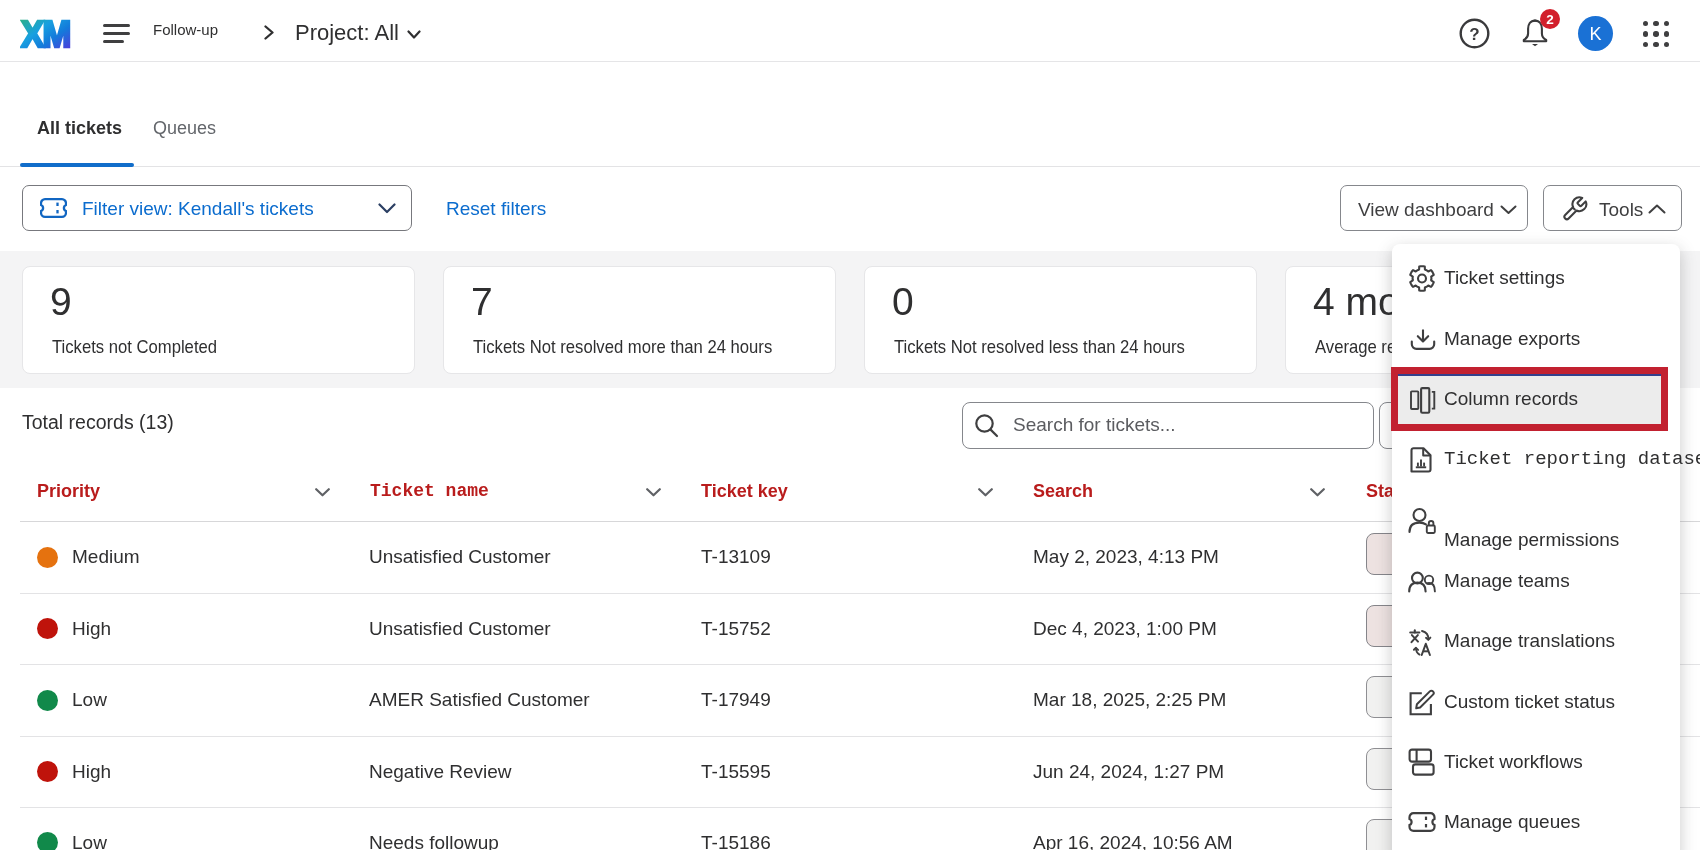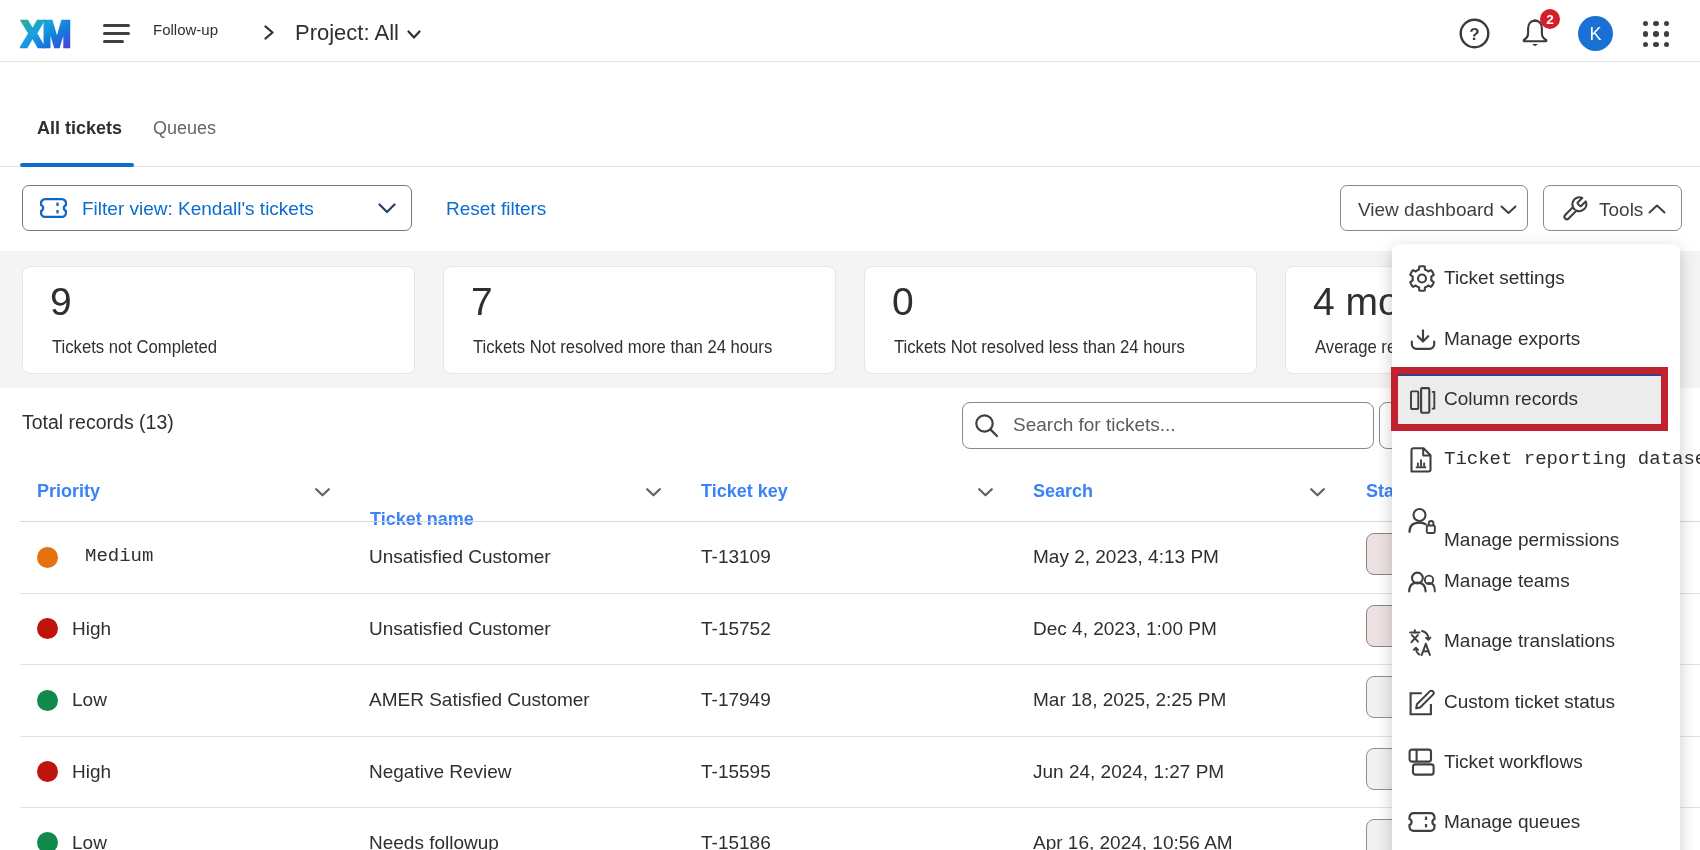--- a/index.html
+++ b/index.html
@@ -2,21 +2,21 @@
 <html><head>
 <meta charset="utf-8">
 <style>
   * { margin:0; padding:0; box-sizing:border-box; }
   html,body { width:1700px; height:850px; background:#fff; overflow:hidden;
     font-family:"Liberation Sans", sans-serif; color:#2f2f30; }
   .abs { position:absolute; }
   #page { position:relative; width:1700px; height:832px; background:#fff; }
   .txt19 { font-size:19px; line-height:1; white-space:nowrap; }
   .blue { color:#0b6cce; }
-  .hdrtxt { font-size:18px; font-weight:700; color:#3b82f6; line-height:1; white-space:nowrap; }
+  .hdrtxt { font-size:18px; font-weight:700; color:#b91c1c; line-height:1; white-space:nowrap; }
   .cell { font-size:19px; color:#2f2f30; line-height:1; white-space:nowrap; }
   .dot { width:21px; height:21px; border-radius:50%; }
   .divline { height:1px; background:#e3e3e5; }
   .btn { border:1px solid #85878c; border-radius:7px; background:#fff; }
   .menu-item-text { font-size:19px; color:#2f2f30; line-height:1; white-space:nowrap; }
 </style>
 </head>
 <body>
 <div id="page">
 
@@ -123,21 +123,21 @@
   <div class="abs" style="left:22px;top:413px;font-size:19.5px;line-height:1;white-space:nowrap;">Total records (13)</div>
   <div class="abs" style="left:1379px;top:402px;width:120px;height:47px;background:#fff;border:1px solid #85878c;border-radius:8px;"></div>
   <div class="abs" style="left:962px;top:402px;width:412px;height:47px;background:#fff;border:1px solid #85878c;border-radius:8px;"></div>
   <svg class="abs" style="left:973px;top:412px;" width="28" height="28" viewBox="0 0 28 28" fill="none">
     <circle cx="11.5" cy="11.5" r="8.2" stroke="#3f3f40" stroke-width="2.2"></circle>
     <line x1="17.6" y1="17.6" x2="24" y2="24" stroke="#3f3f40" stroke-width="2.2" stroke-linecap="round"></line>
   </svg>
   <div class="abs txt19" style="left:1013px;top:415px;color:#5b5c60;">Search for tickets...</div>
 
   <div class="abs hdrtxt" style="left:37px;top:482px;">Priority</div>
-  <div class="abs hdrtxt" style="left:370px;top:510px;">Ticket name</div>
+  <div class="abs hdrtxt" style="left:370px;top:482px;font-family:Liberation Mono, monospace;">Ticket name</div>
   <div class="abs hdrtxt" style="left:701px;top:482px;">Ticket key</div>
   <div class="abs hdrtxt" style="left:1033px;top:482px;">Search</div>
   <div class="abs hdrtxt" style="left:1366px;top:482px;">Status</div>
   <svg class="abs" style="left:314.5px;top:488px;" width="15" height="9" viewBox="0 0 15 9" fill="none">
       <polyline points="1.2,1.2 7.5,7.3 13.8,1.2" stroke="#5f6165" stroke-width="2.2" stroke-linecap="round" stroke-linejoin="round"></polyline>
     </svg>
   <svg class="abs" style="left:645.5px;top:488px;" width="15" height="9" viewBox="0 0 15 9" fill="none">
       <polyline points="1.2,1.2 7.5,7.3 13.8,1.2" stroke="#5f6165" stroke-width="2.2" stroke-linecap="round" stroke-linejoin="round"></polyline>
     </svg>
   <svg class="abs" style="left:977.5px;top:488px;" width="15" height="9" viewBox="0 0 15 9" fill="none">
@@ -147,21 +147,21 @@
       <polyline points="1.2,1.2 7.5,7.3 13.8,1.2" stroke="#5f6165" stroke-width="2.2" stroke-linecap="round" stroke-linejoin="round"></polyline>
     </svg>
 
   <div class="abs" style="left:20px;top:521px;width:1680px;height:1px;background:#d7d7d9;"></div>
   <div class="abs divline" style="left:20px;top:593px;width:1680px;"></div>
   <div class="abs divline" style="left:20px;top:664px;width:1680px;"></div>
   <div class="abs divline" style="left:20px;top:736px;width:1680px;"></div>
   <div class="abs divline" style="left:20px;top:807px;width:1680px;"></div>
 
   <div class="abs dot" style="left:37px;top:547px;background:#e5720f;"></div>
-  <div class="abs cell" style="left:85px;top:547px;font-family:Liberation Mono, monospace;">Medium</div>
+  <div class="abs cell" style="left:72px;top:547px;">Medium</div>
   <div class="abs cell" style="left:369px;top:547px;">Unsatisfied Customer</div>
   <div class="abs cell" style="left:701px;top:547px;">T-13109</div>
   <div class="abs cell" style="left:1033px;top:547px;">May 2, 2023, 4:13 PM</div>
   <div class="abs" style="left:1366px;top:533px;width:120px;height:42px;background:#ede2e1;border:1px solid #85858a;border-radius:8px;"></div>
 
   <div class="abs dot" style="left:37px;top:618px;background:#bf130b;"></div>
   <div class="abs cell" style="left:72px;top:618.5px;">High</div>
   <div class="abs cell" style="left:369px;top:618.5px;">Unsatisfied Customer</div>
   <div class="abs cell" style="left:701px;top:618.5px;">T-15752</div>
   <div class="abs cell" style="left:1033px;top:618.5px;">Dec 4, 2023, 1:00 PM</div>

